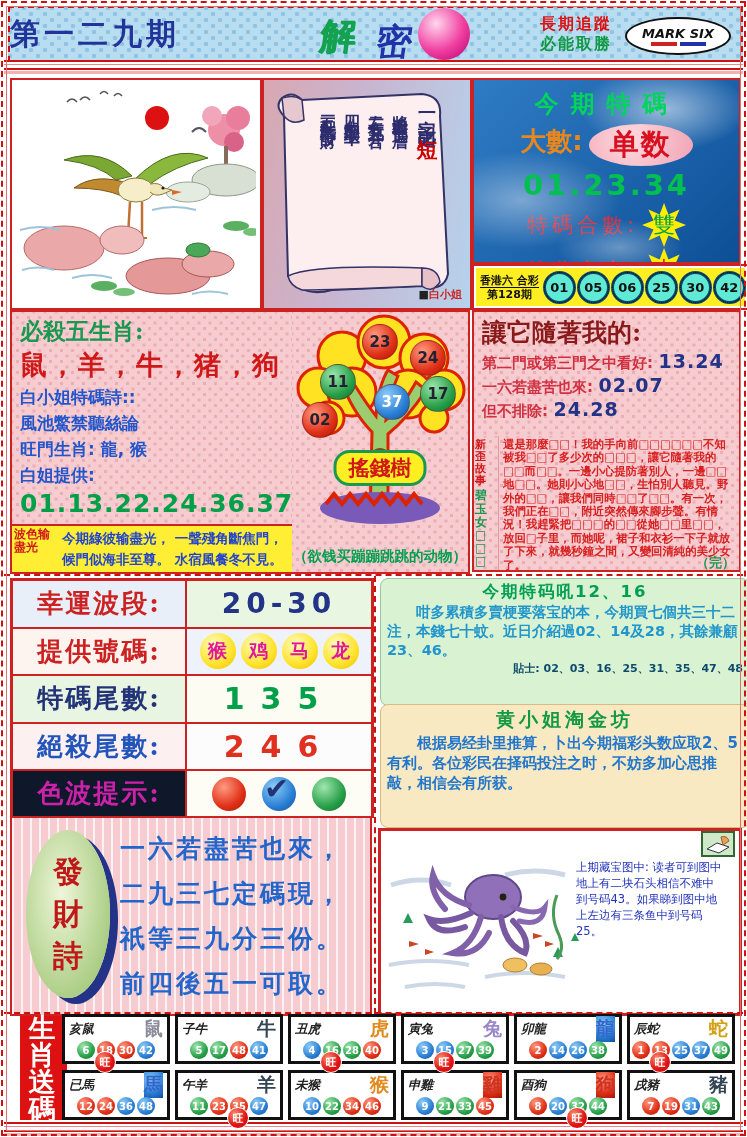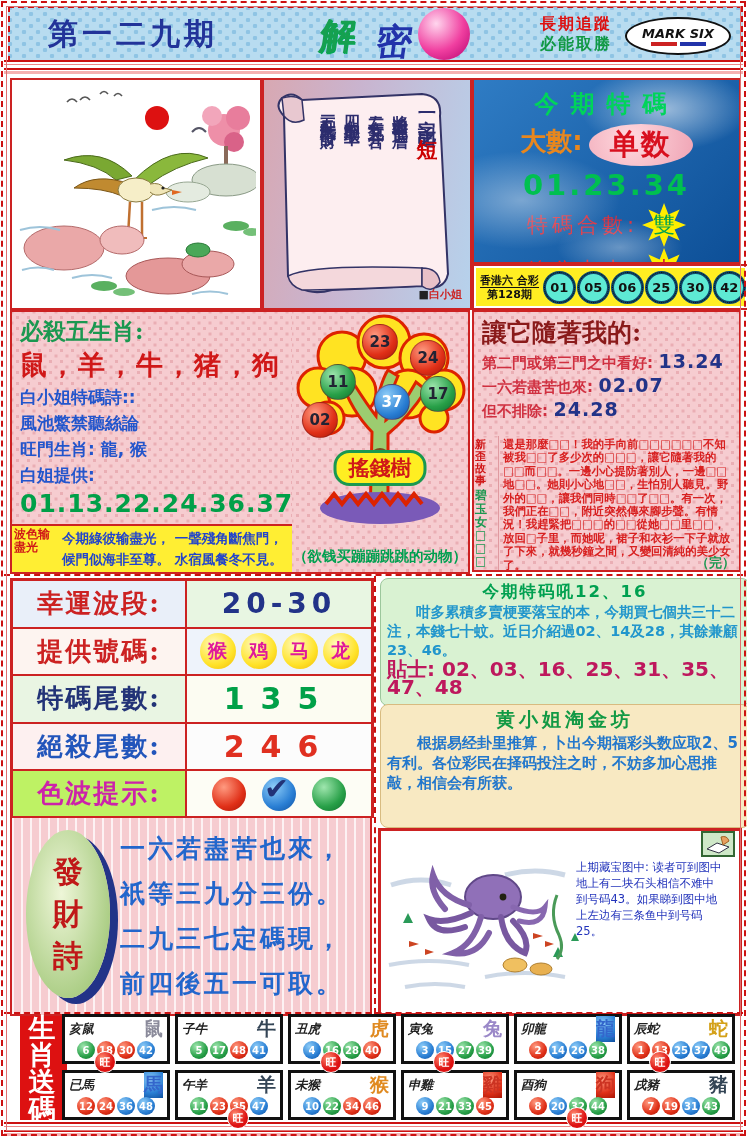--- a/index.html
+++ b/index.html
@@ -7,21 +7,21 @@
   .page{position:relative;width:747px;height:1137px;background:#fff;overflow:hidden;}
   .page-frame{position:absolute;inset:1px;border:2px dashed #cc1111;pointer-events:none;z-index:50;}
   .page-frame2{position:absolute;inset:6px;border:1px solid #e07070;pointer-events:none;z-index:50;}
 
   
   .header{position:absolute;left:8px;top:6px;width:731px;height:52px;
     background-color:#b8dcf0;
     background-image:radial-gradient(#8fc4e4 2.2px,transparent 2.6px),radial-gradient(#8fc4e4 2.2px,transparent 2.6px);
     background-size:14px 12px;background-position:0 0,7px 6px;
     border:2px dashed #cc1111;display:flex;align-items:center;}
-  .issue{margin-left:38px;font-size:30px;font-weight:bold;color:#223399;letter-spacing:4px;
+  .issue{font-size:30px;font-weight:bold;color:#223399;letter-spacing:4px;
     font-family:"DejaVu Serif","Liberation Serif",serif;}
   .logo-wrap{position:absolute;left:300px;top:2px;width:180px;height:48px;}
   .logo-sphere{position:absolute;left:108px;top:-2px;width:52px;height:52px;border-radius:50%;
     background:radial-gradient(circle at 35% 30%,#ffd6ee,#f03fa0 55%,#b4006e);}
   .logo-c1{position:absolute;left:10px;top:2px;font-size:36px;font-weight:bold;color:#16a050;
     font-family:"DejaVu Serif","Liberation Serif",serif;text-shadow:1px 1px 0 #0a5;transform:skewX(-8deg);}
   .logo-c2{position:absolute;left:66px;top:8px;font-size:36px;font-weight:bold;color:#2233aa;
     font-family:"DejaVu Serif","Liberation Serif",serif;transform:skewX(-8deg);}
   .slogan{position:absolute;left:530px;top:6px;line-height:20px;font-weight:bold;font-size:16px;
     font-family:"DejaVu Serif","Liberation Serif",serif;letter-spacing:2px;}
@@ -136,21 +136,21 @@
     font-size:26px;font-weight:bold;font-family:"DejaVu Serif","Liberation Serif",serif;letter-spacing:2px;}
   .lt-value{flex:1;display:flex;align-items:center;justify-content:center;font-weight:bold;}
   .lt-row:nth-child(1) .lt-label{background:#e9eff9;color:#cc2222;}
   .lt-row:nth-child(1) .lt-value{background:#e8f6e2;color:#223388;font-size:28px;letter-spacing:5px;}
   .lt-row:nth-child(2) .lt-label{background:#fdf4f0;color:#cc2222;}
   .lt-row:nth-child(2) .lt-value{background:#eef3fb;gap:5px;}
   .lt-row:nth-child(3) .lt-label{background:#e9f5e3;color:#223377;}
   .lt-row:nth-child(3) .lt-value{background:#fcfcf2;color:#00a048;font-size:30px;letter-spacing:16px;}
   .lt-row:nth-child(4) .lt-label{background:#fdf0f0;color:#2255bb;}
   .lt-row:nth-child(4) .lt-value{background:#fcfcfc;color:#e03020;font-size:30px;letter-spacing:16px;}
-  .lt-row:nth-child(5) .lt-label{background:#bef264;color:#cc22aa;}
+  .lt-row:nth-child(5) .lt-label{background:#0f172a;color:#cc22aa;}
   .lt-row:nth-child(5) .lt-value{background:#fdfdf5;gap:16px;}
   .zc{width:36px;height:36px;border-radius:50%;background:radial-gradient(circle at 38% 32%,#fffbc0,#ffe32a 60%,#f0b800);
     display:inline-flex;align-items:center;justify-content:center;font-size:19px;font-weight:bold;color:#e0189a;
     font-family:"DejaVu Serif","Liberation Serif",serif;}
   .wave{width:34px;height:34px;position:relative;}
   .wave .chk{position:absolute;left:2px;top:-6px;font-size:30px;color:#223377;font-weight:bold;}
 
   .poem-box{position:absolute;left:10px;top:816px;width:358px;height:196px;border:2px solid #cc2222;
     background-color:#f6ccd0;
     background-image:repeating-linear-gradient(90deg,rgba(255,255,255,.75) 0 2px,transparent 2px 9px),
@@ -161,21 +161,21 @@
   .poem-oval span{font-size:30px;font-weight:bold;color:#c01818;font-family:"DejaVu Serif","Liberation Serif",serif;line-height:42px;}
   .poem-lines{position:absolute;left:108px;top:8px;right:6px;}
   .poem-lines div{font-size:25px;font-weight:bold;color:#2266cc;line-height:45px;letter-spacing:3px;white-space:nowrap;
     font-family:"DejaVu Serif","Liberation Serif",serif;}
 
   
   .right-col{position:absolute;left:374px;top:576px;width:367px;height:438px;border-left:2px dashed #cc1111;}
   .hou-box{position:absolute;left:4px;top:2px;width:356px;height:122px;background:#d9f2d2;border:1px solid #9cc79c;border-radius:8px;padding:2px 6px;}
   .hou-title{text-align:center;font-size:16.5px;font-weight:bold;color:#00a050;letter-spacing:2px;}
   .hou-body{font-size:14.5px;line-height:19px;font-weight:bold;color:#2196cc;text-indent:2em;}
-  .hou-tips{font-size:20px;font-weight:bold;color:#be185d;line-height:18px;}
+  .hou-tips{font-size:11px;font-weight:bold;color:#0c4a6e;line-height:18px;text-align:right;}
   .tao-box{position:absolute;left:4px;top:128px;width:356px;height:118px;background:#f8e9c2;border:1px solid #d8bb80;border-radius:8px;padding:2px 6px;}
   .tao-title{text-align:center;font-size:19px;font-weight:bold;color:#119944;letter-spacing:4px;}
   .tao-body{font-size:15px;line-height:20px;font-weight:bold;color:#2277cc;text-indent:2em;}
   .treasure-box{position:absolute;left:2px;top:252px;width:358px;height:182px;background:#fff;border:3px solid #cc2222;}
   .t-note{position:absolute;right:15px;top:28px;width:148px;font-size:11.5px;line-height:16px;font-weight:normal;color:#2233bb;}
   .t-icon{position:absolute;right:4px;top:0px;width:34px;height:26px;}
 
   
   .z-banner{position:absolute;left:20px;top:1016px;width:47px;height:104px;background:#dd1111;
     display:flex;flex-direction:column;align-items:center;justify-content:center;}
@@ -427,22 +427,22 @@
   </div>
 
   <div class="poem-box">
     <div class="poem-oval">
       <span>發</span>
         <span>財</span>
         <span>詩</span>
     </div>
     <div class="poem-lines">
       <div>一六若盡苦也來，</div>
-        <div>祇等三九分三份。</div>
-      <div>二九三七定碼現，</div>
+        <div>二九三七定碼現，</div>
+      <div>祇等三九分三份。</div>
         <div>前四後五一可取。</div>
     </div>
   </div>
 
   <div class="right-col">
     <div class="hou-box">
       <div class="hou-title">今期特码吼12、16</div>
       <div class="hou-body">咁多累積多賣梗要落宝的本，今期買七個共三十二注，本錢七十蚊。近日介紹過02、14及28，其餘兼顧23、46。</div>
       <div class="hou-tips"><span>貼士:</span> <span>02、03、16、25、31、35、47、48</span></div>
     </div>

